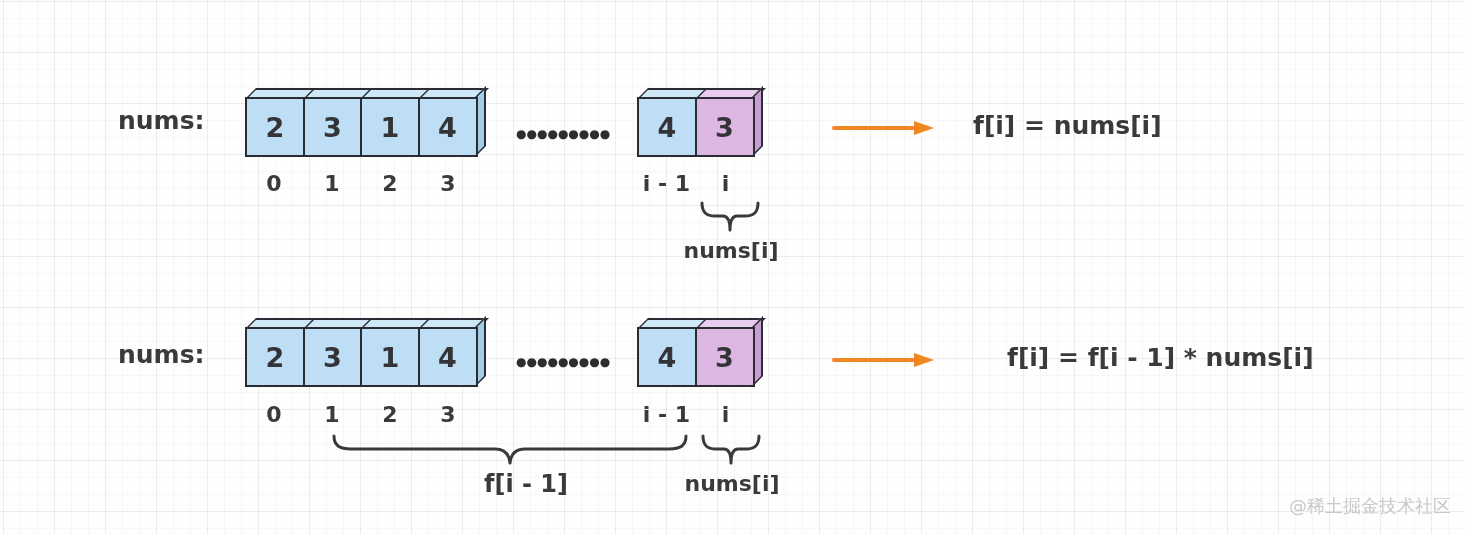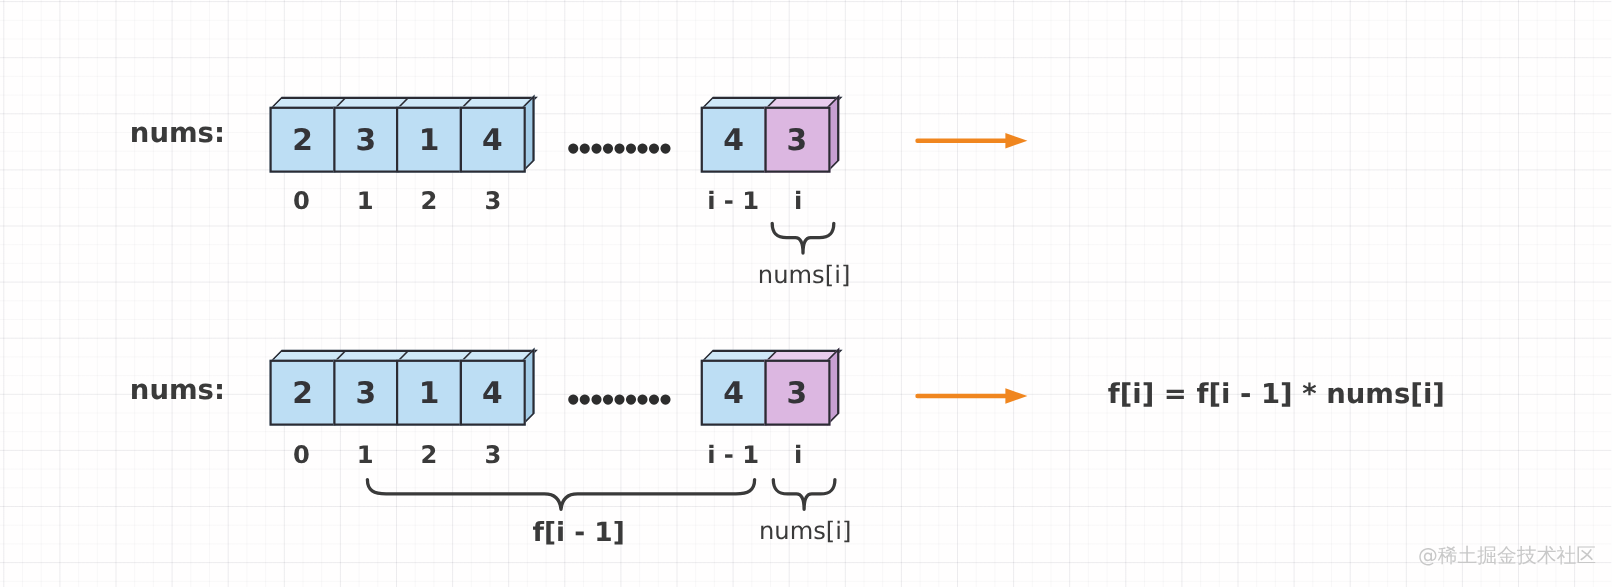--- a/index.html
+++ b/index.html
@@ -46,21 +46,21 @@
     transform:skewY(-45deg);transform-origin:top left;
     border:2.5px solid #2b2b33;
   }
   .face-side.blue-side{background:#a3cce7;}
   .face-side.pink-side{background:#c79fd2;}
 
   .idx-row{display:flex;position:absolute;}
   .idx{flex:1;text-align:center;font-weight:bold;font-size:22px;line-height:24px;color:#3a3a3a;white-space:nowrap;}
 
   .brace path{fill:none;stroke:#3a3a3a;stroke-width:3;stroke-linecap:round;stroke-linejoin:round;}
-  .brace-label{font-weight:normal;font-size:22px;line-height:26px;text-align:center;color:#3a3a3a;white-space:nowrap;}
+  .brace-label{font-weight:bold;font-size:22px;line-height:26px;text-align:center;color:#3a3a3a;white-space:nowrap;}
   .big-brace-label{font-weight:bold;font-size:24px;line-height:26px;text-align:right;color:#3a3a3a;white-space:nowrap;}
 
   .watermark{font-size:18px;line-height:20px;color:#c8c8c8;white-space:nowrap;text-align:center;}
 </style>
 </head>
 <body>
 
 <div class="canvas">
 
   <div class="abs lbl" style="left:118px;top:106px">nums:</div>
@@ -122,20 +122,21 @@
   <svg class="abs brace" style="left:699px;top:200px" width="62" height="34" viewBox="0 0 62 34">
     <path d="M3 3 C3 13 8 16 16 16 L24 16 C28 16 31 19 31 30 C31 19 34 16 38 16 L46 16 C54 16 59 13 59 3"></path>
   </svg>
   <div class="abs brace-label" style="left:681px;top:238px;width:100px">nums[i]</div>
 
   <svg class="abs" style="left:832px;top:117px" width="104" height="22" viewBox="0 0 104 22">
     <line x1="2" y1="11" x2="84" y2="11" stroke="#f0861f" stroke-width="4" stroke-linecap="round"></line>
     <path d="M82 4 L102 11 L82 18 Z" fill="#f0861f"></path>
   </svg>
 
+  <div class="abs formula" style="left:973px;top:111px">f[i] = nums[i]</div>
 
   <div class="abs lbl" style="left:118px;top:340px">nums:</div>
 
   <div class="arr" style="left:245px;top:327px">
     <div class="face-top">
       <div class="tcell blue-top"></div>
         <div class="tcell blue-top"></div>
         <div class="tcell blue-top"></div>
         <div class="tcell blue-top"></div>
     </div>

